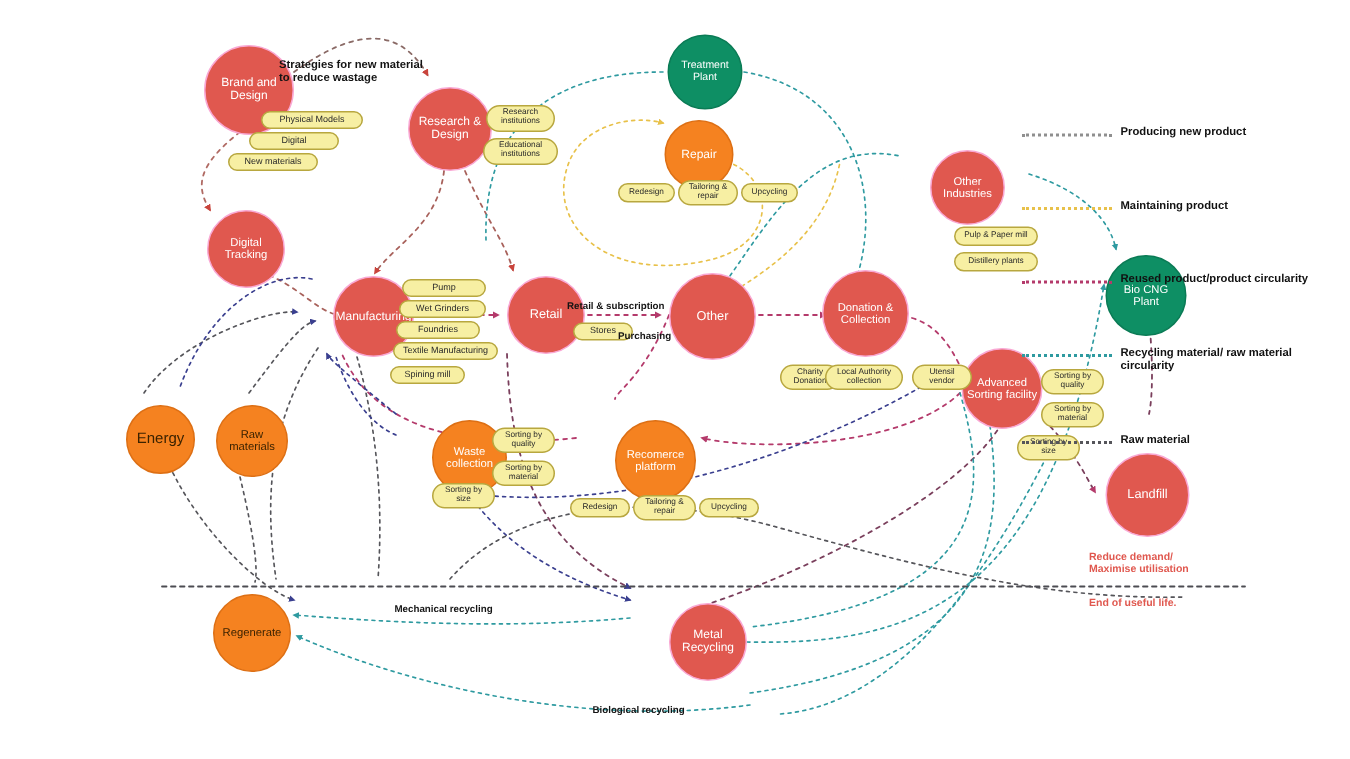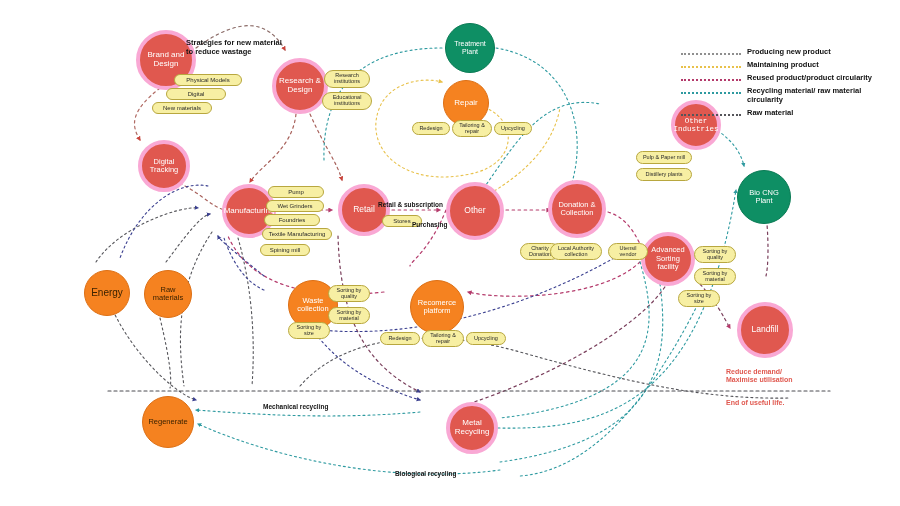--- a/index.html
+++ b/index.html
@@ -11,21 +11,21 @@
   svg#edges{position:absolute;left:0;top:0;width:900px;height:506px;}
 
   
   .node{
     position:absolute;border-radius:50%;
     display:flex;align-items:center;justify-content:center;
     text-align:center;color:#fff;line-height:1.12;
     box-sizing:border-box;
   }
   .node span{display:block;padding:0 2px;}
-  .node.red{background:#e0584f;border:4px solid #f9a8d4;}
+  .node.red{background:#e0584f;border:1px solid #f9a8d4;}
   .node.orange{background:#f58220;border:1px solid #dd6f14;}
   .node.green{background:#0e8f64;border:1px solid #0a7b55;}
   .node.orange span{color:#3a2200;}
   .node.orange.dark span{color:#ffffff;}
 
   
   .pill{
     position:absolute;background:#f7efa3;border:1px solid #b8a73f;
     border-radius:9px;color:#2a2a2a;
     display:flex;align-items:center;justify-content:center;text-align:center;
@@ -35,21 +35,21 @@
   
   .lbl{position:absolute;color:#141414;font-weight:bold;line-height:1.2;}
   .lbl.salmon{color:#e0584f;font-weight:600;}
 
   
   #title{
     position:absolute;left:681px;top:8px;width:215px;
     font-size:14.5px;font-weight:bold;color:#111;line-height:1.28;
   }
   #legend{position:absolute;left:681px;top:48px;width:215px;}
-  .leg-row{position:relative;height:13px;margin-bottom:0px;}
+  .leg-row{position:relative;height:13px;margin-bottom:0px;margin-top:36px;}
   .leg-line{
     position:absolute;left:0;top:5px;width:60px;height:0;
     border-top:2px dotted #8a8a8a;
   }
   .leg-txt{
     position:absolute;left:66px;top:-1px;width:150px;
     font-size:7.5px;font-weight:bold;color:#111;line-height:1.25;
   }
 </style>
 </head>
@@ -152,21 +152,21 @@
       </div>
       <div class="node green" style="left: 445px; top: 23px; width: 50px; height: 50px; font-size: 7px;">
         <span>Treatment Plant</span>
       </div>
       <div class="node orange dark" style="left: 443px; top: 80px; width: 46px; height: 46px; font-size: 8px;">
         <span>Repair</span>
       </div>
       <div class="node red" style="left: 548px; top: 180px; width: 58px; height: 58px; font-size: 7.5px;">
         <span>Donation &amp; Collection</span>
       </div>
-      <div class="node red" style="left: 671px; top: 100px; width: 50px; height: 50px; font-size: 7.5px; font-family: Liberation Mono, monospace;">
+      <div class="node red" style="left: 620px; top: 100px; width: 50px; height: 50px; font-size: 7.5px;">
         <span>Other Industries</span>
       </div>
       <div class="node green" style="left: 737px; top: 170px; width: 54px; height: 54px; font-size: 7.5px;">
         <span>Bio CNG Plant</span>
       </div>
       <div class="node red" style="left: 641px; top: 232px; width: 54px; height: 54px; font-size: 7.5px;">
         <span>Advanced Sorting facility</span>
       </div>
       <div class="node red" style="left: 737px; top: 302px; width: 56px; height: 56px; font-size: 8.5px;">
         <span>Landfill</span>

